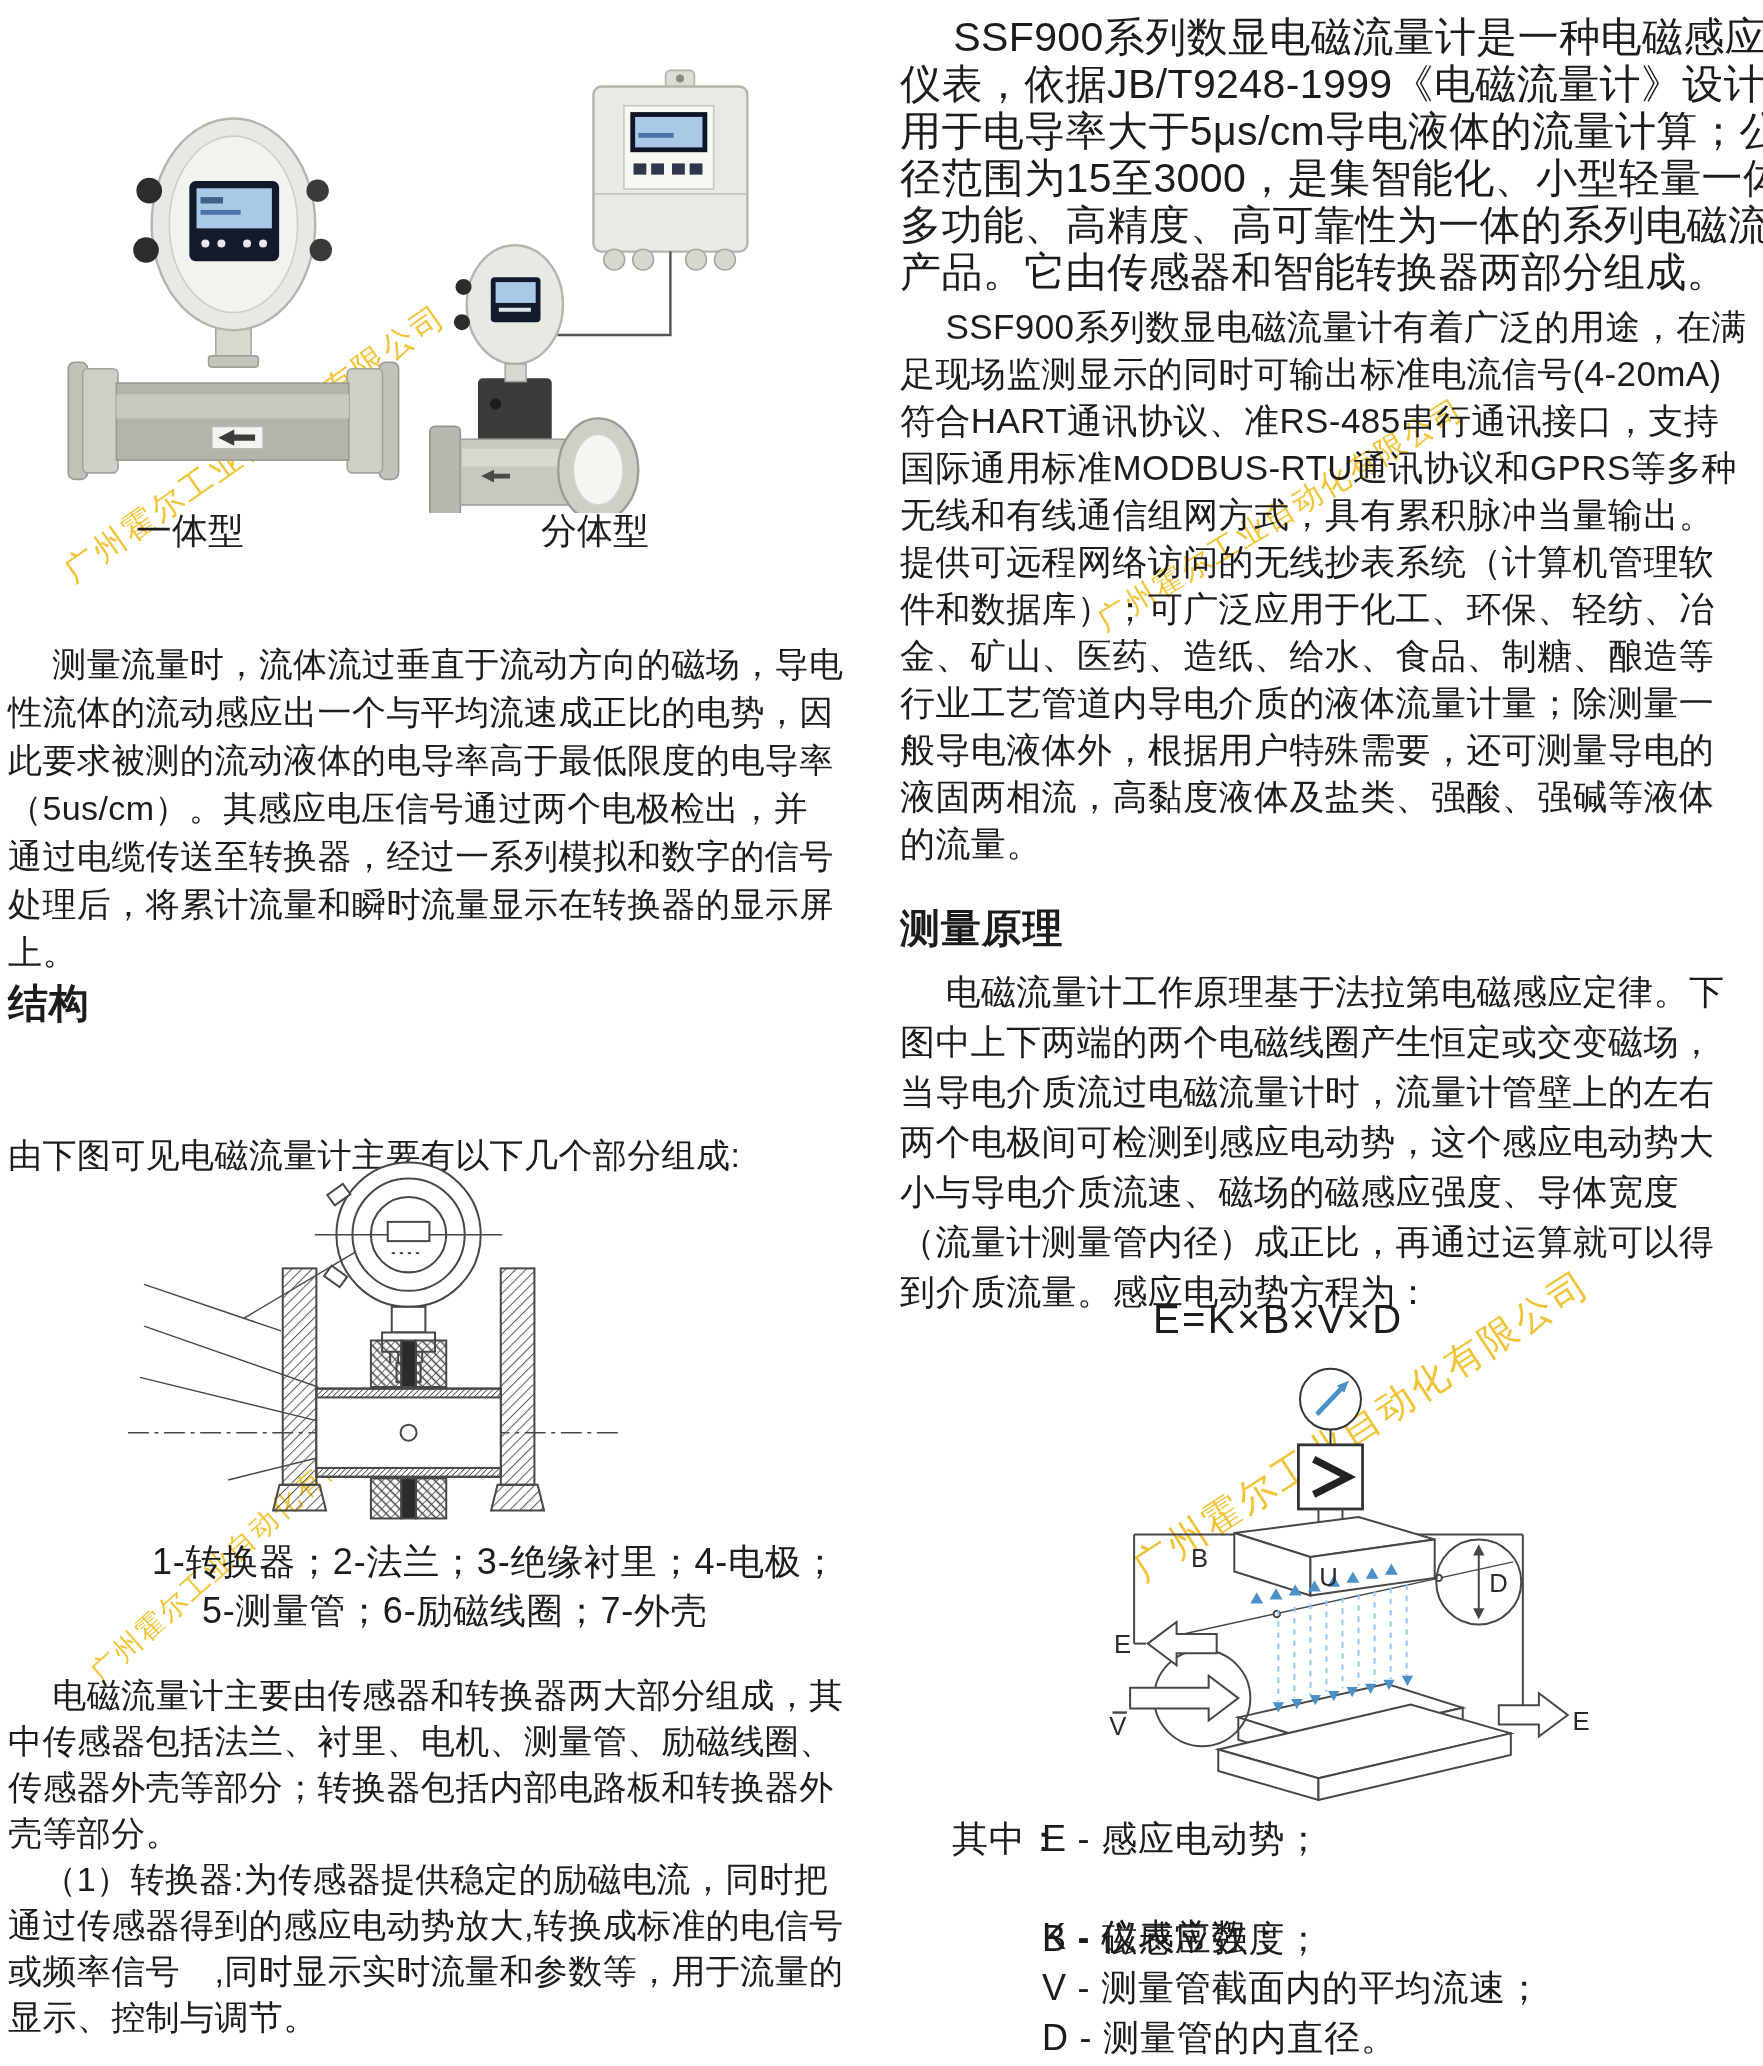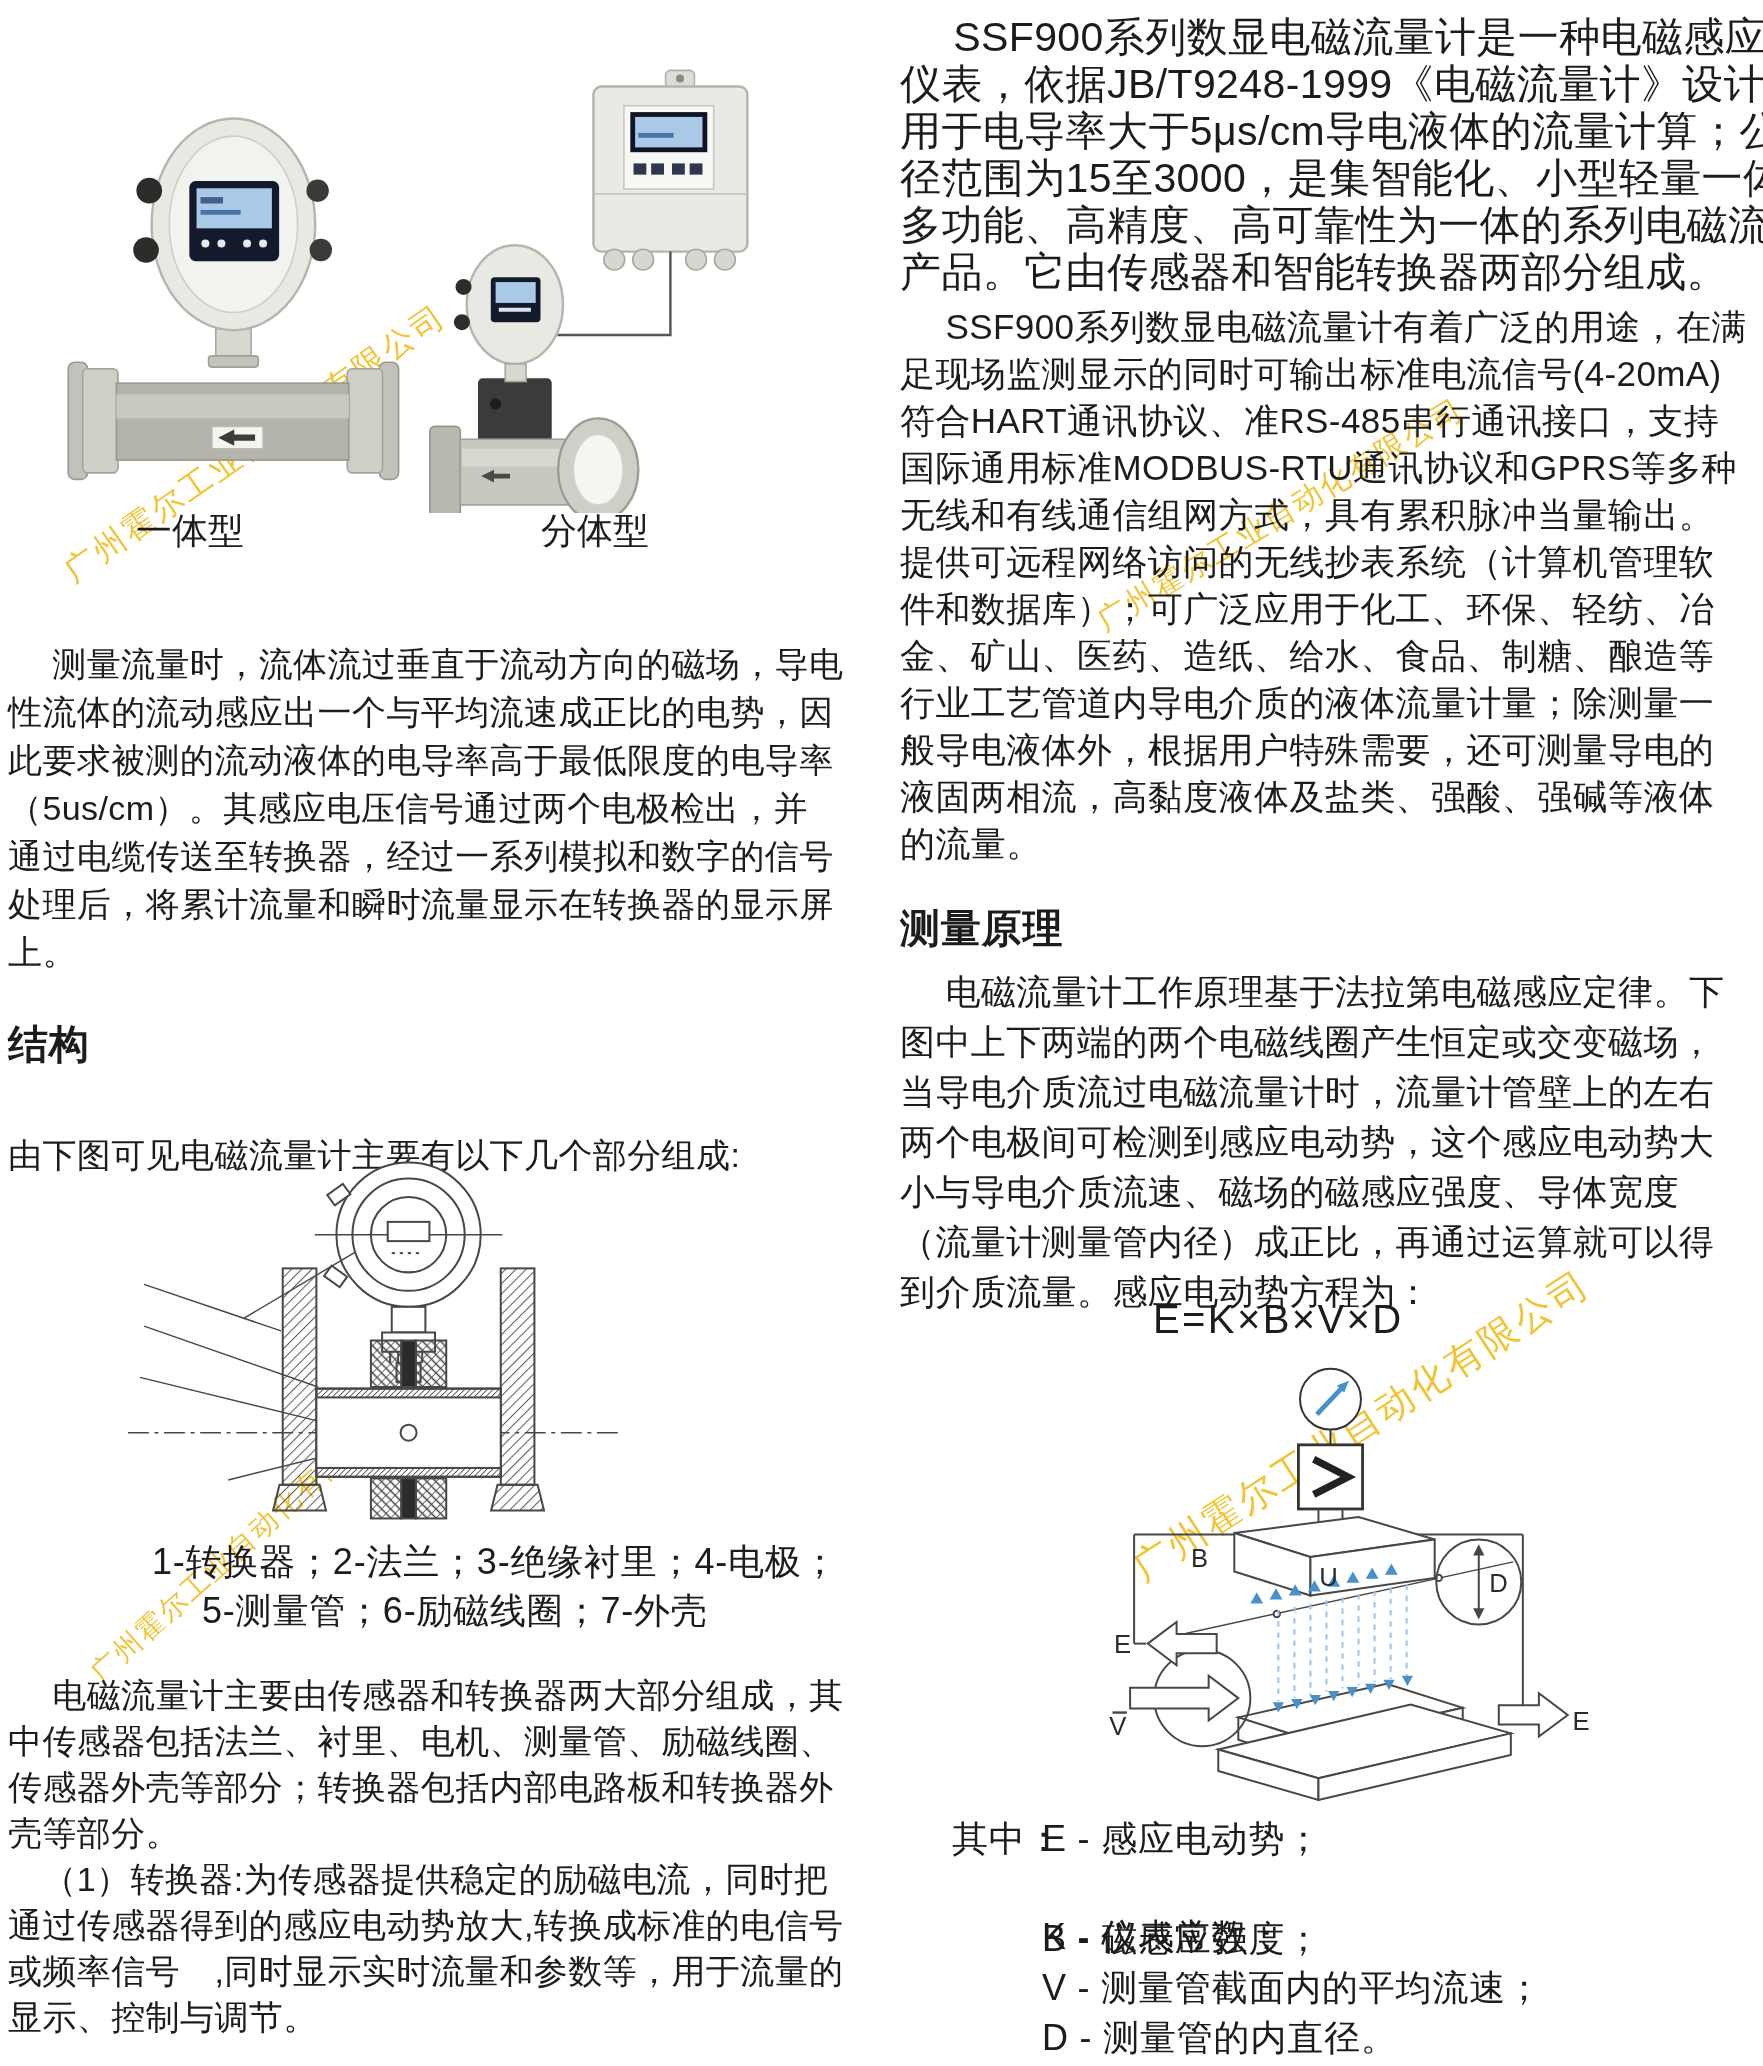--- a/index.html
+++ b/index.html
@@ -110,21 +110,21 @@
   <div class="abs figcap" style="left:541px;top:507px">分体型</div>
 
   <div class="abs lines lcol" style="left:8px;top:640px">　 测量流量时，流体流过垂直于流动方向的磁场，导电
 性流体的流动感应出一个与平均流速成正比的电势，因
 此要求被测的流动液体的电导率高于最低限度的电导率
 （5us/cm）。其感应电压信号通过两个电极检出，并
 通过电缆传送至转换器，经过一系列模拟和数字的信号
 处理后，将累计流量和瞬时流量显示在转换器的显示屏
 上。</div>
 
-  <div class="abs h2" style="left:8px;top:1017px">结构</div>
+  <div class="abs h2" style="left:8px;top:976px">结构</div>
   <div class="abs lines lcol" style="left:8px;top:1131px">由下图可见电磁流量计主要有以下几个部分组成:</div>
 
   <svg class="abs" style="left:116px;top:1148px" width="513" height="377" viewBox="0 0 640 470">
     <defs>
       <pattern id="hatch" width="9" height="9" patternUnits="userSpaceOnUse" patternTransform="rotate(45)">
         <line x1="0" y1="0" x2="0" y2="9" stroke="#5a5a5a" stroke-width="2.5"></line>
       </pattern>
       <pattern id="xhatch" width="8" height="8" patternUnits="userSpaceOnUse" patternTransform="rotate(45)">
         <line x1="0" y1="0" x2="0" y2="8" stroke="#4c4c4c" stroke-width="2"></line>
         <line x1="0" y1="4" x2="8" y2="4" stroke="#4c4c4c" stroke-width="2"></line>

